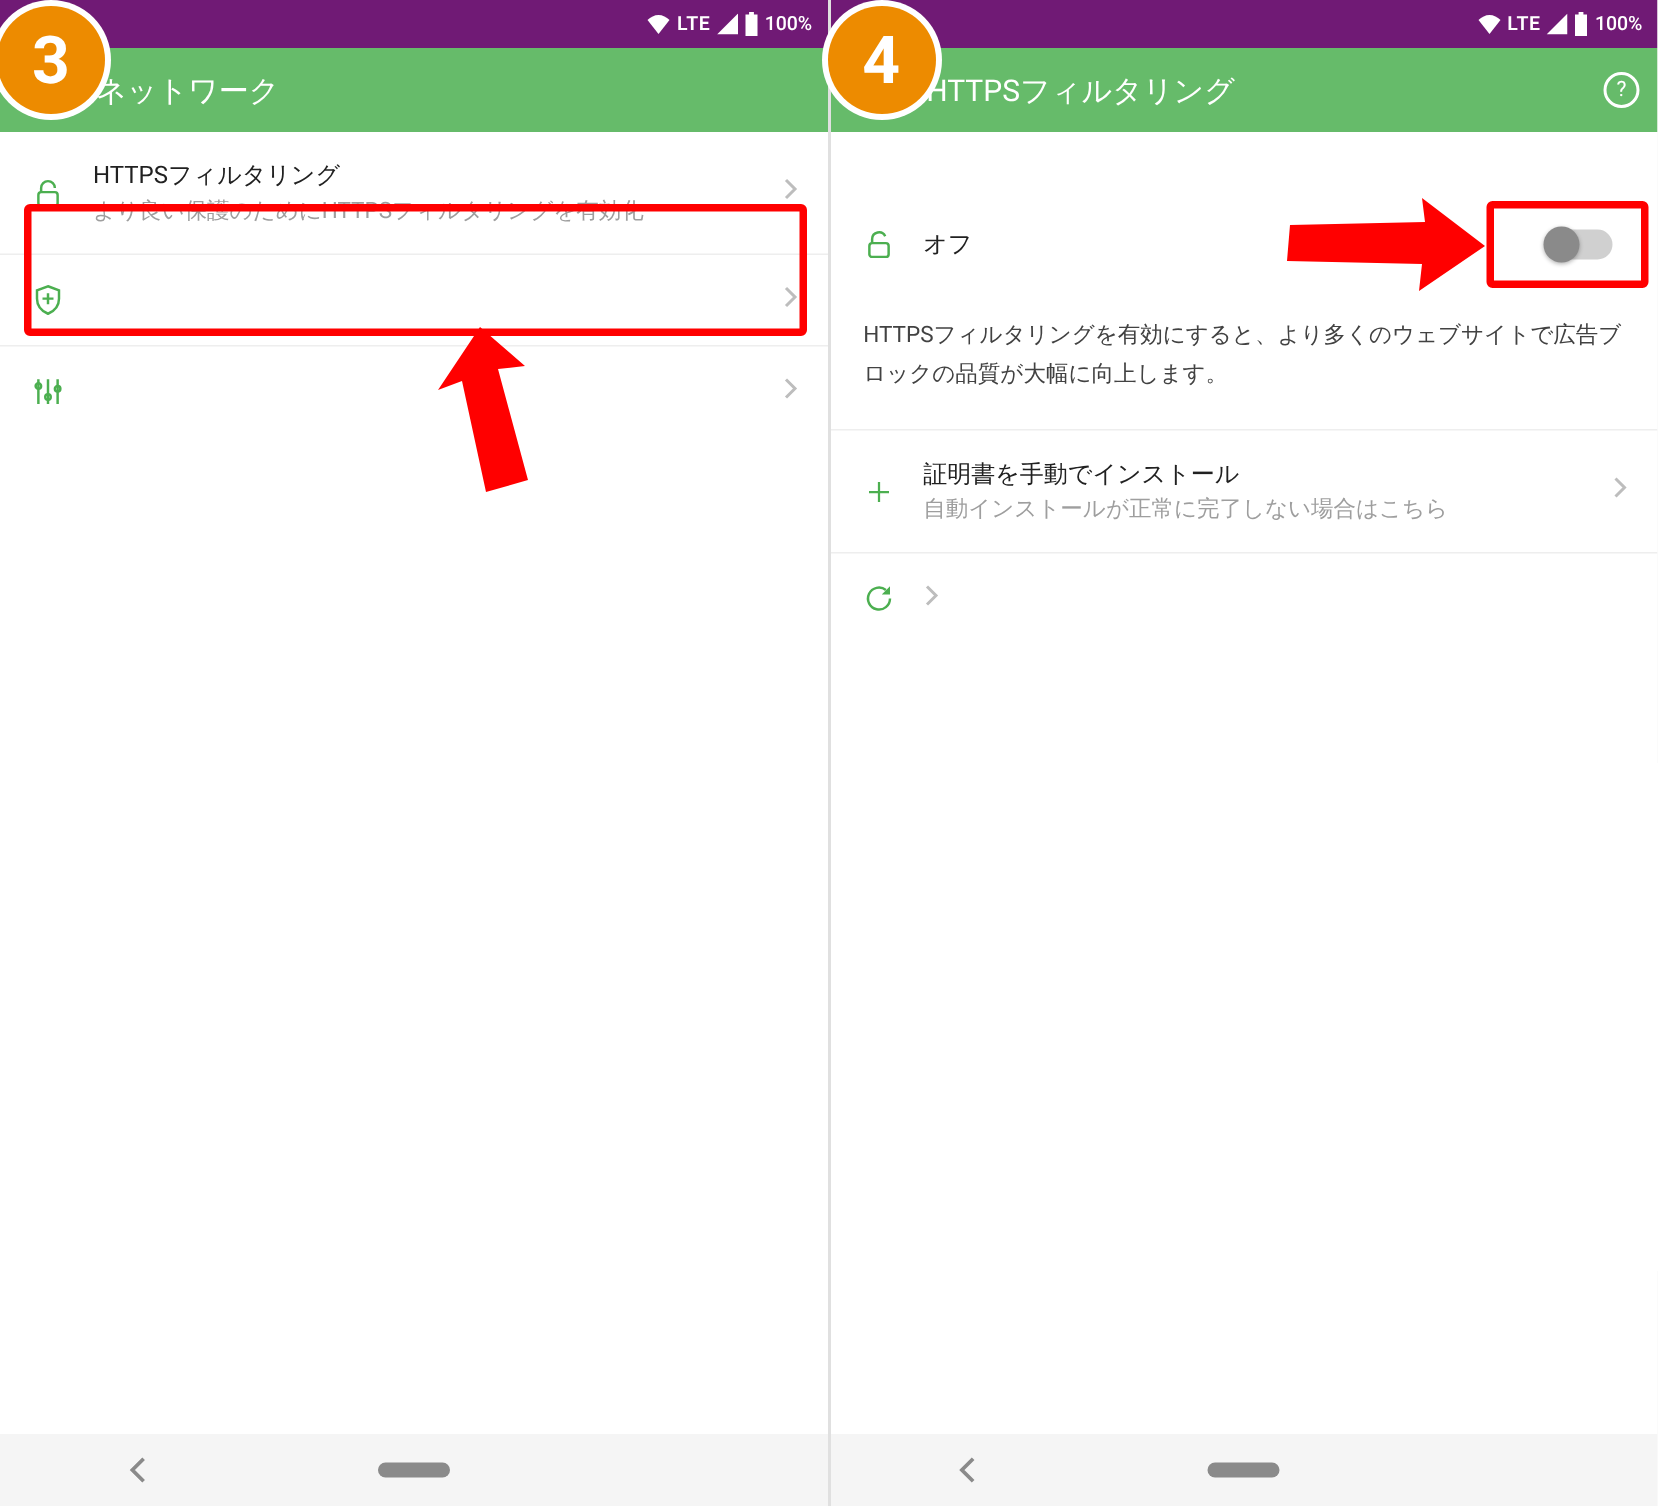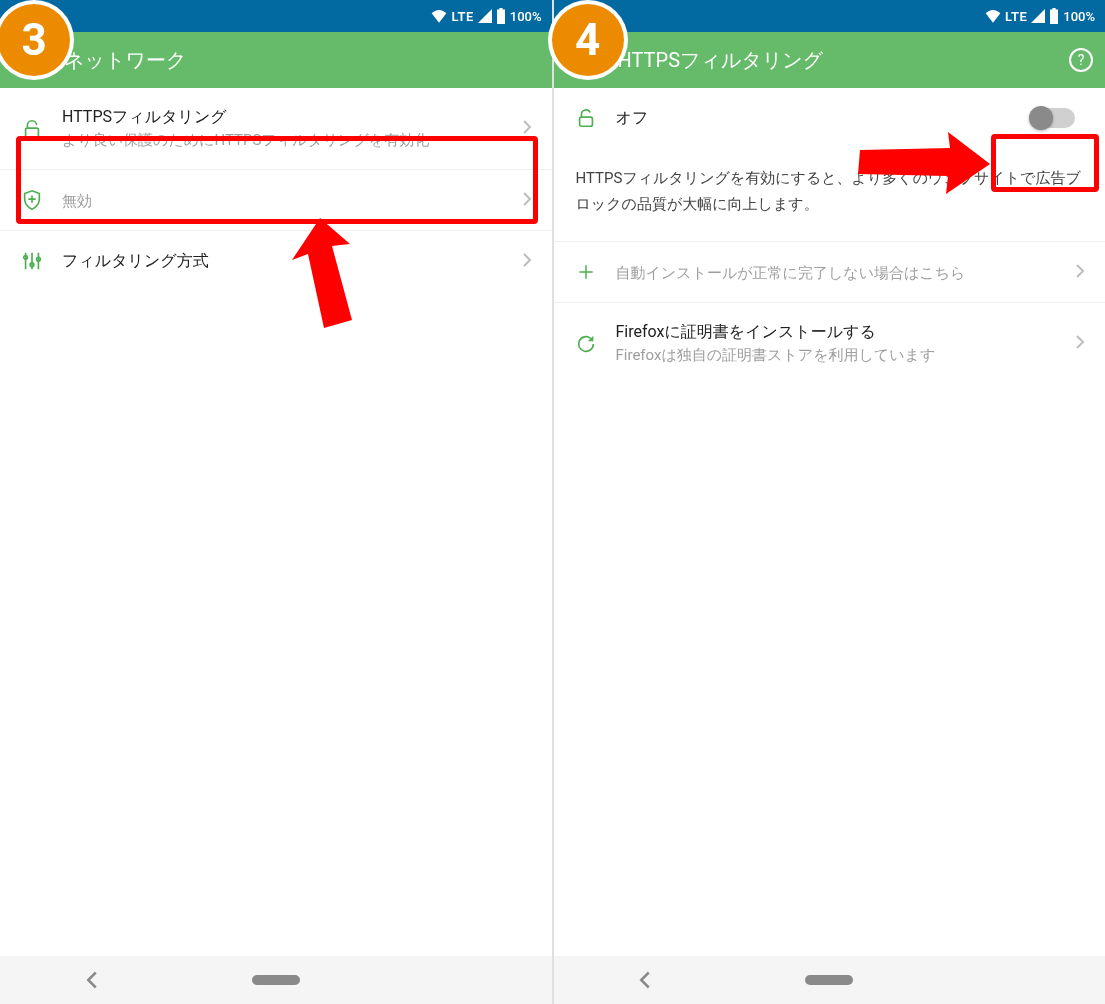--- a/index.html
+++ b/index.html
@@ -21,21 +21,21 @@
     position: relative;
     background: #fff;
     display: flex;
     flex-direction: column;
   }
   .screen:first-child { border-right: 2px solid #e0e0e0; }
 
   
   .status-bar {
     height: 32px;
-    background: #0369a1;
+    background: #701a75;
     display: flex;
     justify-content: flex-end;
     align-items: center;
     padding: 0 10px;
     gap: 4px;
     color: #fff;
     font-size: 13px;
     font-weight: 500;
   }
   .status-bar .lte { font-weight: 600; letter-spacing: 0.5px; }
@@ -225,40 +225,38 @@
       </div>
 
       <div class="list-item">
         <div class="list-icon">
           <svg width="22" height="22" viewBox="0 0 24 24">
               <path class="green-stroke" d="M12 2l8 3v6c0 5-3.5 9-8 11-4.5-2-8-6-8-11V5l8-3z"></path>
               <path class="green-stroke" d="M8 11h8M12 7v8"></path>
             </svg>
         </div>
         <div class="list-body">
-          <div class="list-sub">無効</div>
         </div>
         <div class="chevron">
           <svg width="10" height="16" viewBox="0 0 10 16" fill="none">
               <path d="M2 2l6 6-6 6" stroke="#bdbdbd" stroke-width="2"></path>
             </svg>
         </div>
       </div>
 
       <div class="list-item no-border">
         <div class="list-icon">
           <svg width="22" height="22" viewBox="0 0 24 24" class="green-stroke">
               <path d="M5 3v18M12 3v18M19 3v18"></path>
               <circle cx="5" cy="8" r="2" class="green-stroke" fill="#fff"></circle>
               <circle cx="12" cy="16" r="2" class="green-stroke" fill="#fff"></circle>
               <circle cx="19" cy="10" r="2" class="green-stroke" fill="#fff"></circle>
             </svg>
         </div>
         <div class="list-body">
-          <div class="list-title">フィルタリング方式</div>
         </div>
         <div class="chevron">
           <svg width="10" height="16" viewBox="0 0 10 16" fill="none">
               <path d="M2 2l6 6-6 6" stroke="#bdbdbd" stroke-width="2"></path>
             </svg>
         </div>
       </div>
     </div>
 
     <div class="nav-bar">
@@ -301,21 +299,21 @@
         <svg width="22" height="22" viewBox="0 0 24 24" fill="#fff">
             <path d="M20 11H7.8l5.6-5.6L12 4l-8 8 8 8 1.4-1.4L7.8 13H20z"></path>
           </svg>
       </div>
       <div class="title">HTTPSフィルタリング</div>
       <div class="help-btn">?</div>
     </div>
 
     <div class="list">
 
-      <div class="list-item no-border" style="padding-right:30px;">
+      <div class="list-item no-border" style="padding-right:30px;margin-top:45px;">
         <div class="list-icon">
           <svg width="22" height="22" viewBox="0 0 24 24">
               <path class="green-stroke" d="M7 11V8a5 5 0 019.5-2"></path>
               <rect class="green-stroke" x="5" y="11" width="14" height="10" rx="2"></rect>
             </svg>
         </div>
         <div class="list-body">
           <div class="list-title">オフ</div>
         </div>
         <div class="toggle">
@@ -326,39 +324,36 @@
       <div class="desc">HTTPSフィルタリングを有効にすると、より多くのウェブサイトで広告ブロックの品質が大幅に向上します。</div>
 
 
       <div class="list-item">
         <div class="list-icon">
           <svg width="20" height="20" viewBox="0 0 24 24">
               <path class="green-stroke" stroke-width="2.5" d="M12 4v16M4 12h16"></path>
             </svg>
         </div>
         <div class="list-body">
+          <div class="list-title">証明書を手動でインストール</div>
           <div class="list-sub">自動インストールが正常に完了しない場合はこちら</div>
         </div>
         <div class="chevron">
           <svg width="10" height="16" viewBox="0 0 10 16" fill="none">
               <path d="M2 2l6 6-6 6" stroke="#bdbdbd" stroke-width="2"></path>
             </svg>
         </div>
       </div>
 
       <div class="list-item no-border">
         <div class="list-icon">
           <svg width="22" height="22" viewBox="0 0 24 24">
               <path class="green-stroke" d="M20 12a8 8 0 11-3-6.2"></path>
               <path class="green-fill" d="M20 3v6h-6z"></path>
             </svg>
-        </div>
-        <div class="list-body">
-          <div class="list-title">Firefoxに証明書をインストールする</div>
-          <div class="list-sub">Firefoxは独自の証明書ストアを利用しています</div>
         </div>
         <div class="chevron">
           <svg width="10" height="16" viewBox="0 0 10 16" fill="none">
               <path d="M2 2l6 6-6 6" stroke="#bdbdbd" stroke-width="2"></path>
             </svg>
         </div>
       </div>
     </div>
 
     <div class="nav-bar">

